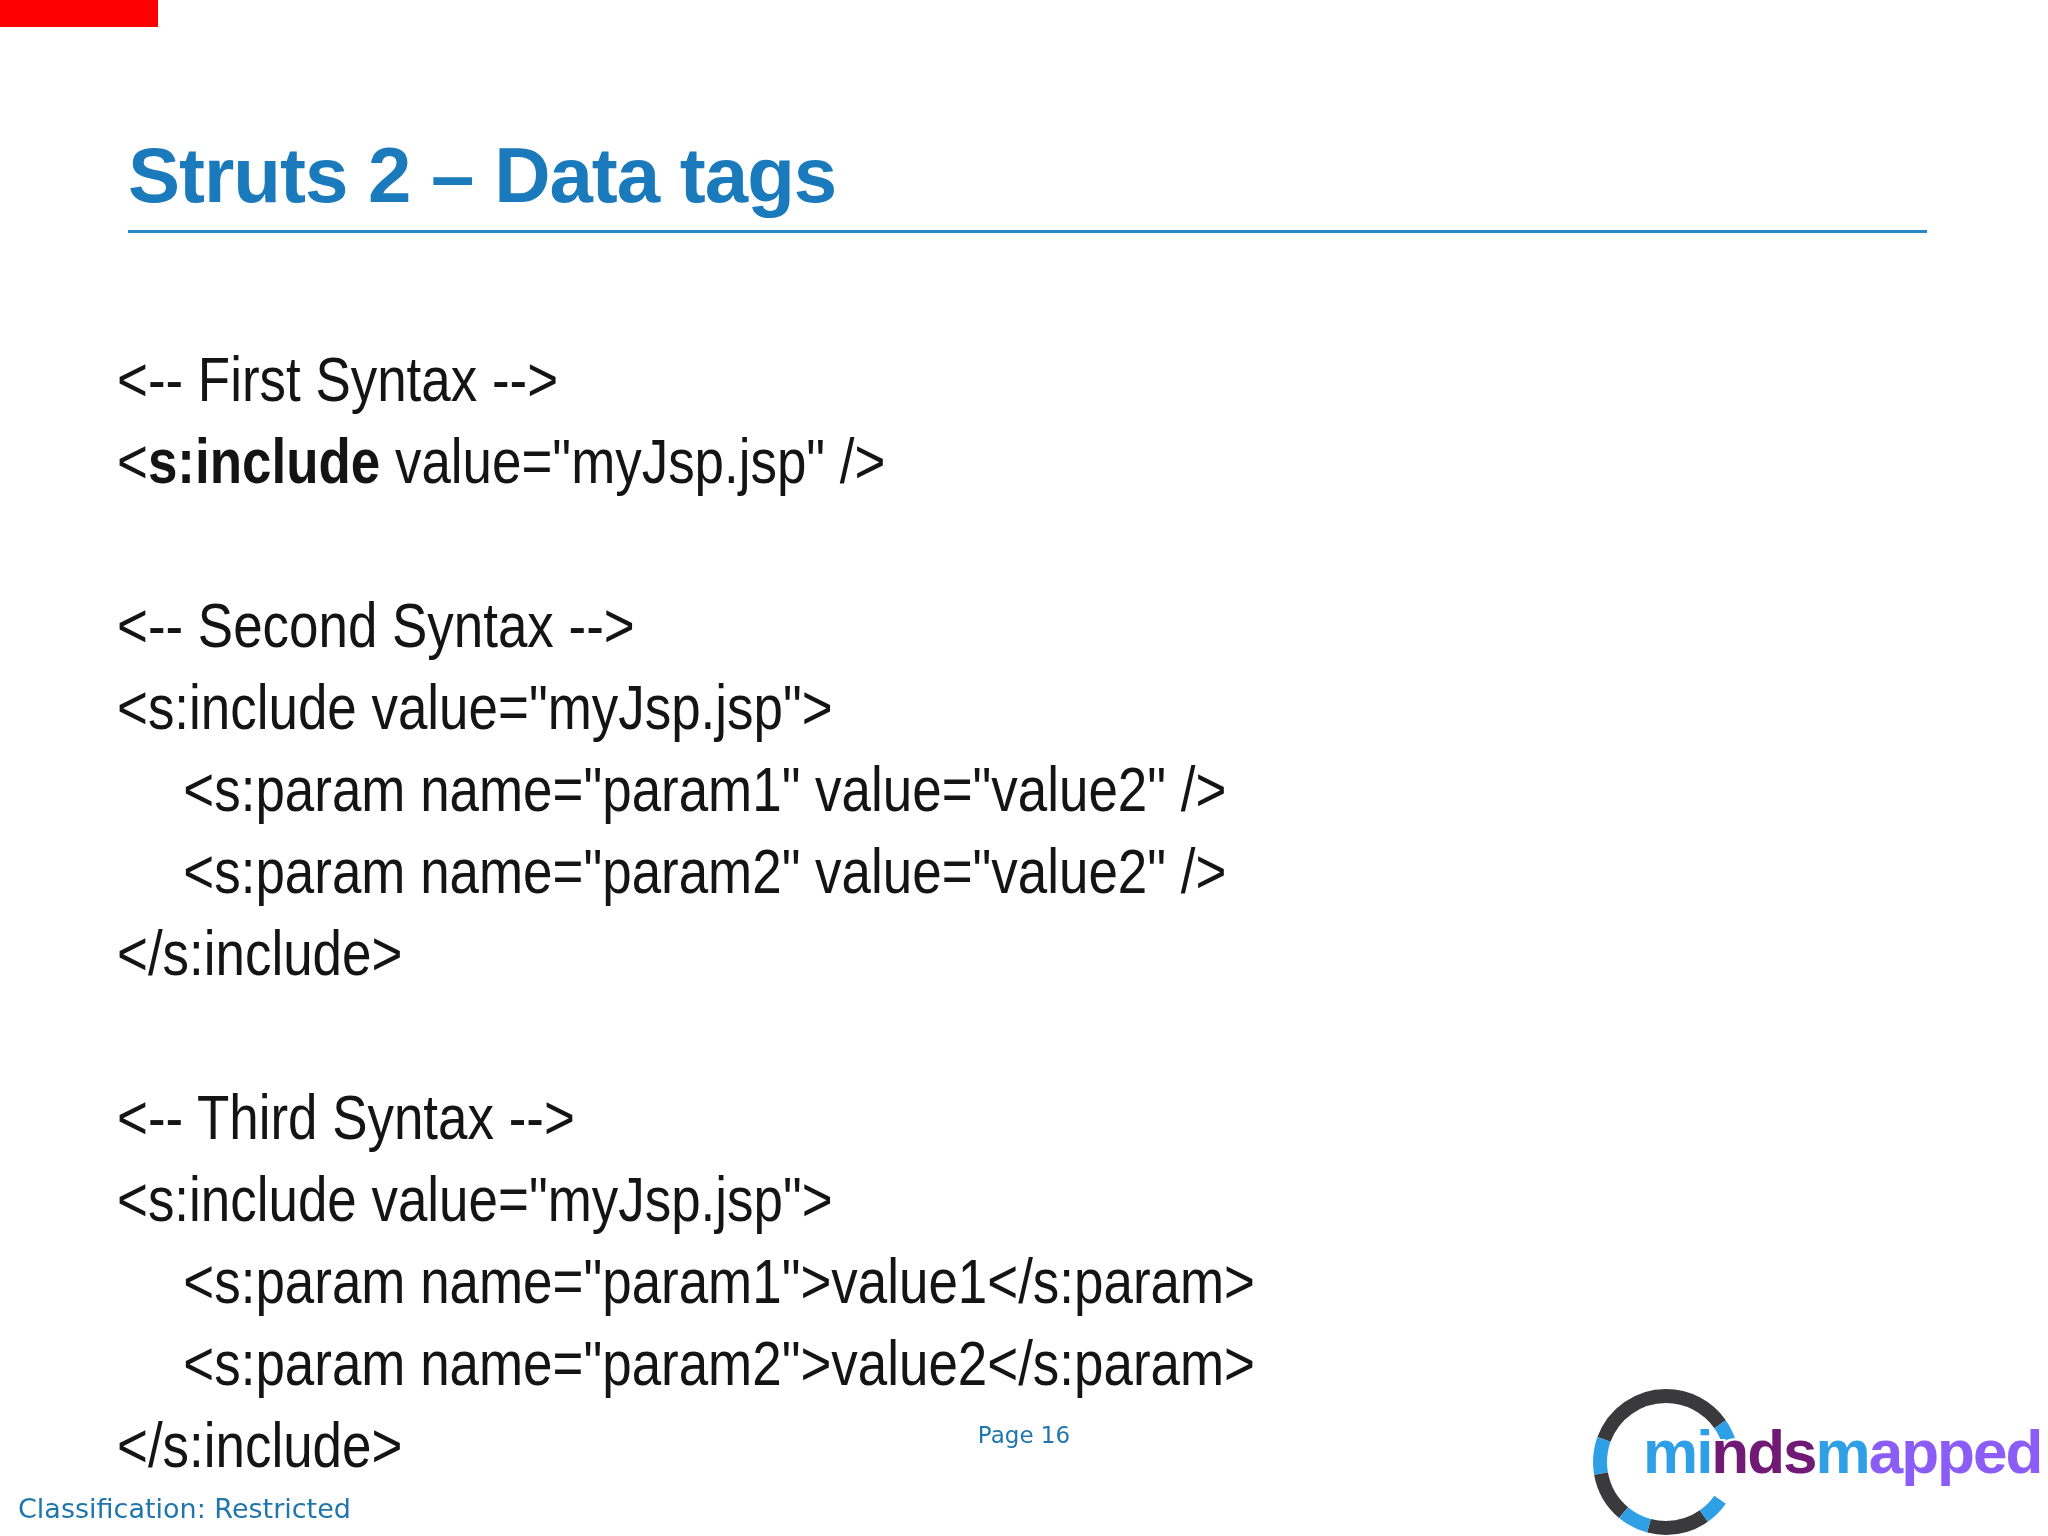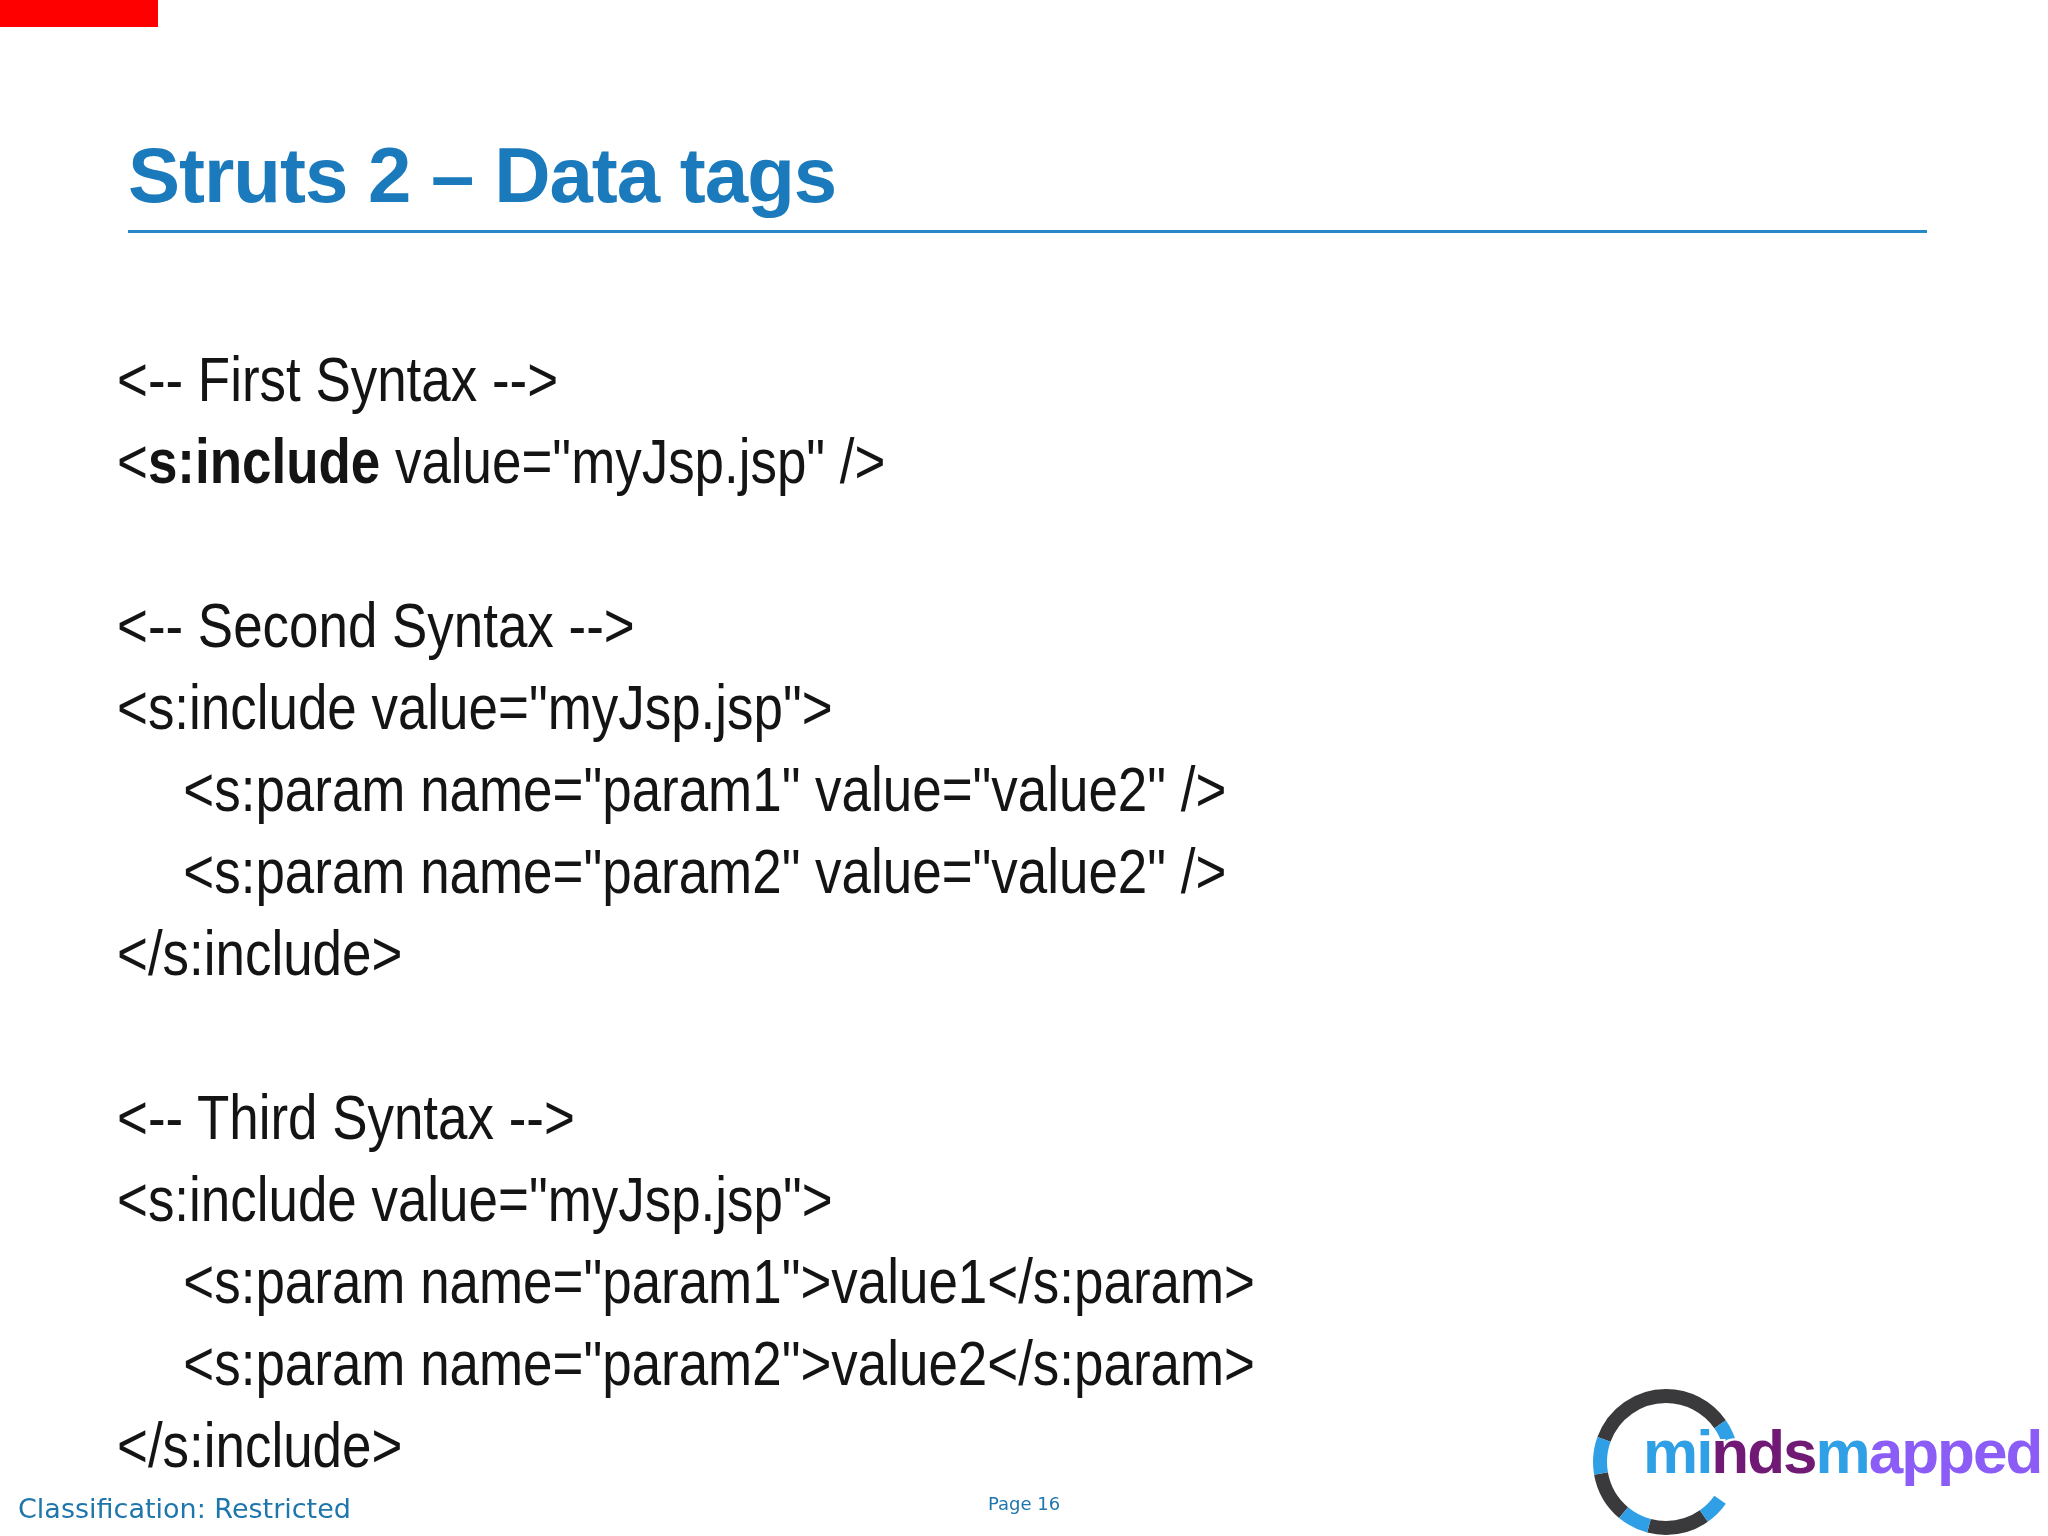--- a/index.html
+++ b/index.html
@@ -51,24 +51,24 @@
   .code-line.indent { padding-left: 79px; }
   .code-line .bold { font-weight: bold; }
 
   .footer-classification {
     position: absolute; left: 18px; top: 1493px;
     font-family: "DejaVu Sans", "Liberation Sans", sans-serif;
     font-size: 27px; color: var(--footer-blue);
     white-space: nowrap;
   }
   .footer-page {
-    position: absolute; left: 50%; top: 1493px;
+    position: absolute; left: 50%; top: 1422px;
     transform: translateX(-50%);
     font-family: "DejaVu Sans", "Liberation Sans", sans-serif;
-    font-size: 18px; color: var(--footer-blue);
+    font-size: 23px; color: var(--footer-blue);
     white-space: nowrap;
   }
 
   .logo { position: absolute; left: 1590px; top: 1386px; width: 458px; height: 150px; }
   .logo-ring { position: absolute; left: 0; top: 0; width: 152px; height: 152px; }
   .logo-word {
     position: absolute; left: 53px; top: 35px;
     font-size: 62px; line-height: 62px; font-weight: bold;
     letter-spacing: -2px; white-space: nowrap;
     text-shadow:

